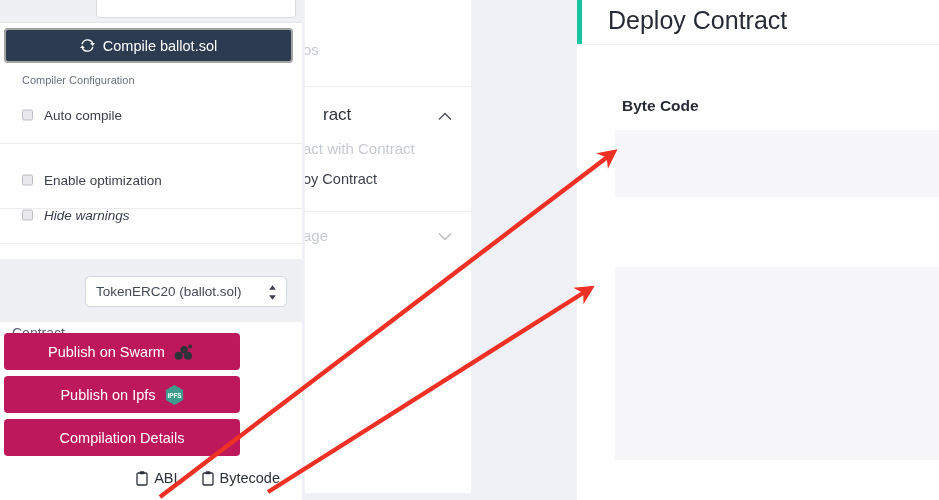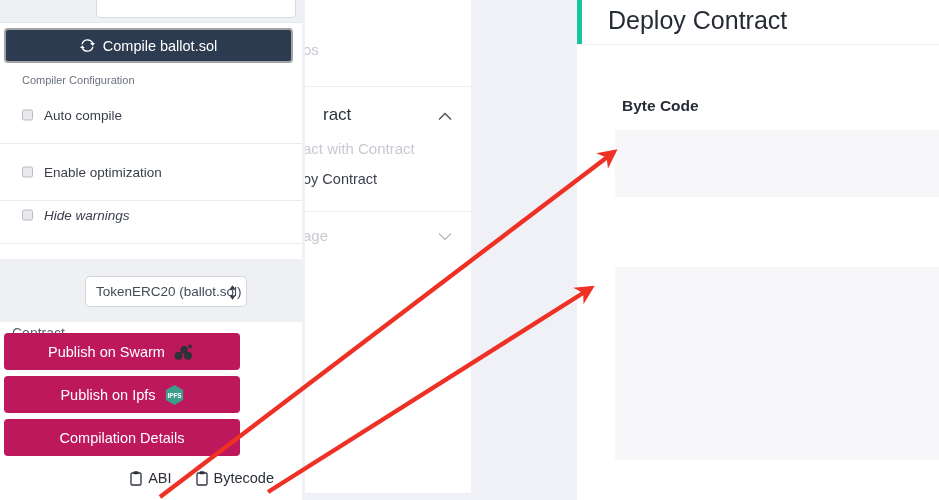--- a/index.html
+++ b/index.html
@@ -49,21 +49,21 @@
   }
   .cfg-txt{font-size:13.5px;color:#3a3f4b;white-space:nowrap;}
   .contract-strip{
     position:absolute;left:0;top:259px;width:302px;height:63px;
     background:#eff0f4;box-sizing:border-box;
   }
   .contract-lbl{
     position:absolute;left:12px;top:22px;font-size:14px;color:#5a6270;margin-top:44px;
   }
   .contract-sel{
-    position:absolute;left:85px;top:276px;width:162px;height:31px;
+    position:absolute;left:85px;top:276px;width:202px;height:31px;
     background:#ffffff;border:1px solid #d3d6dc;border-radius:5px;
     box-sizing:border-box;cursor:pointer;
   }
   .contract-sel .v{
     position:absolute;left:10px;top:7px;font-size:13.5px;color:#434a56;
     white-space:nowrap;
   }
   .updown{
     position:absolute;right:9px;top:8px;width:9px;height:15px;
   }
@@ -74,21 +74,21 @@
     gap:9px;cursor:pointer;
   }
   #pub-swarm{top:333px;}
   #pub-ipfs{top:376px;}
   #pub-details{top:419px;}
   .swarm-ico{width:22px;height:17px;display:block;}
   .ipfs-ico{width:19px;height:20px;display:block;}
   .copy-row{
     position:absolute;left:0;top:470px;width:302px;
     display:flex;justify-content:flex-end;align-items:center;
-    gap:24px;padding-right:28px;box-sizing:border-box;
+    gap:24px;padding-right:22px;box-sizing:border-box;
   }
   .copy-item{display:flex;align-items:center;gap:6px;cursor:pointer;}
   .copy-item .t{font-size:14.5px;color:#2b303a;}
   .clip-ico{width:12px;height:15px;display:block;}
   
   #mid-panel{
     position:absolute;left:305px;top:0;width:166px;height:493px;
     background:#ffffff;overflow:hidden;
   }
   .mid-faint{
@@ -155,21 +155,21 @@
 
   <div class="cfg-label">Compiler Configuration</div>
 
   <div class="cfg-row" style="top:87px;">
     <div class="inner">
       <span class="cbx"></span>
       <span class="cfg-txt">Auto compile</span>
     </div>
   </div>
 
-  <div class="cfg-row" style="top:144px;">
+  <div class="cfg-row" style="top:152px;">
     <div class="inner">
       <span class="cbx"></span>
       <span class="cfg-txt">Enable optimization</span>
     </div>
   </div>
 
   <div class="cfg-row" style="top:187px;font-style:italic;">
     <div class="inner">
       <span class="cbx"></span>
       <span class="cfg-txt">Hide warnings</span>

